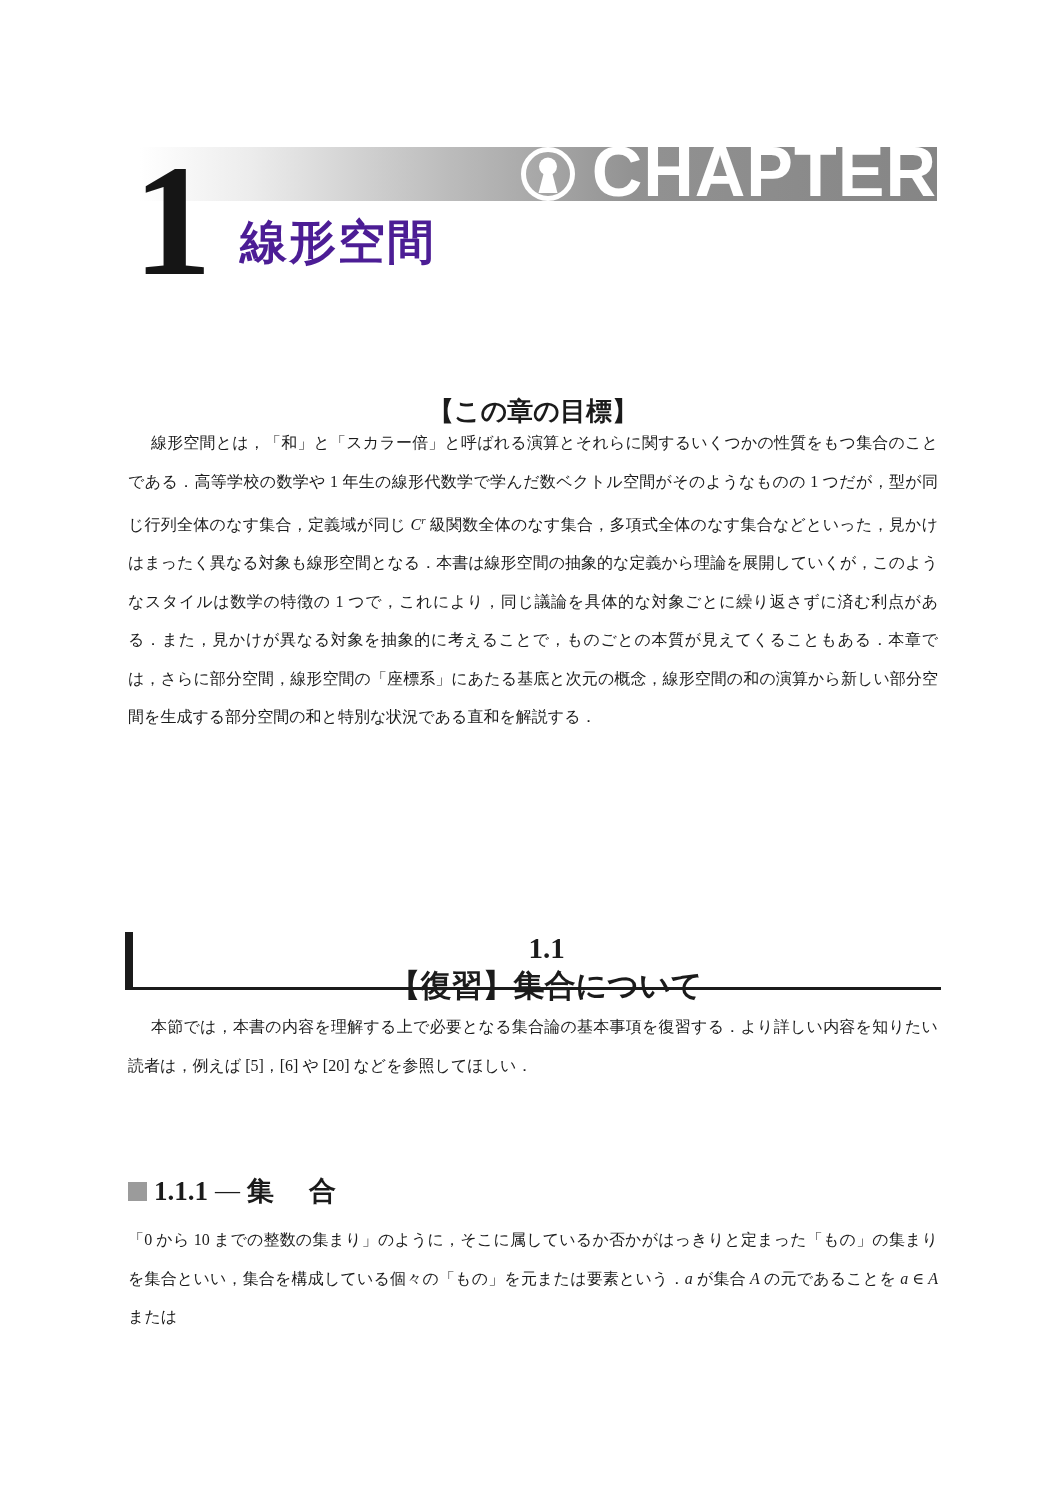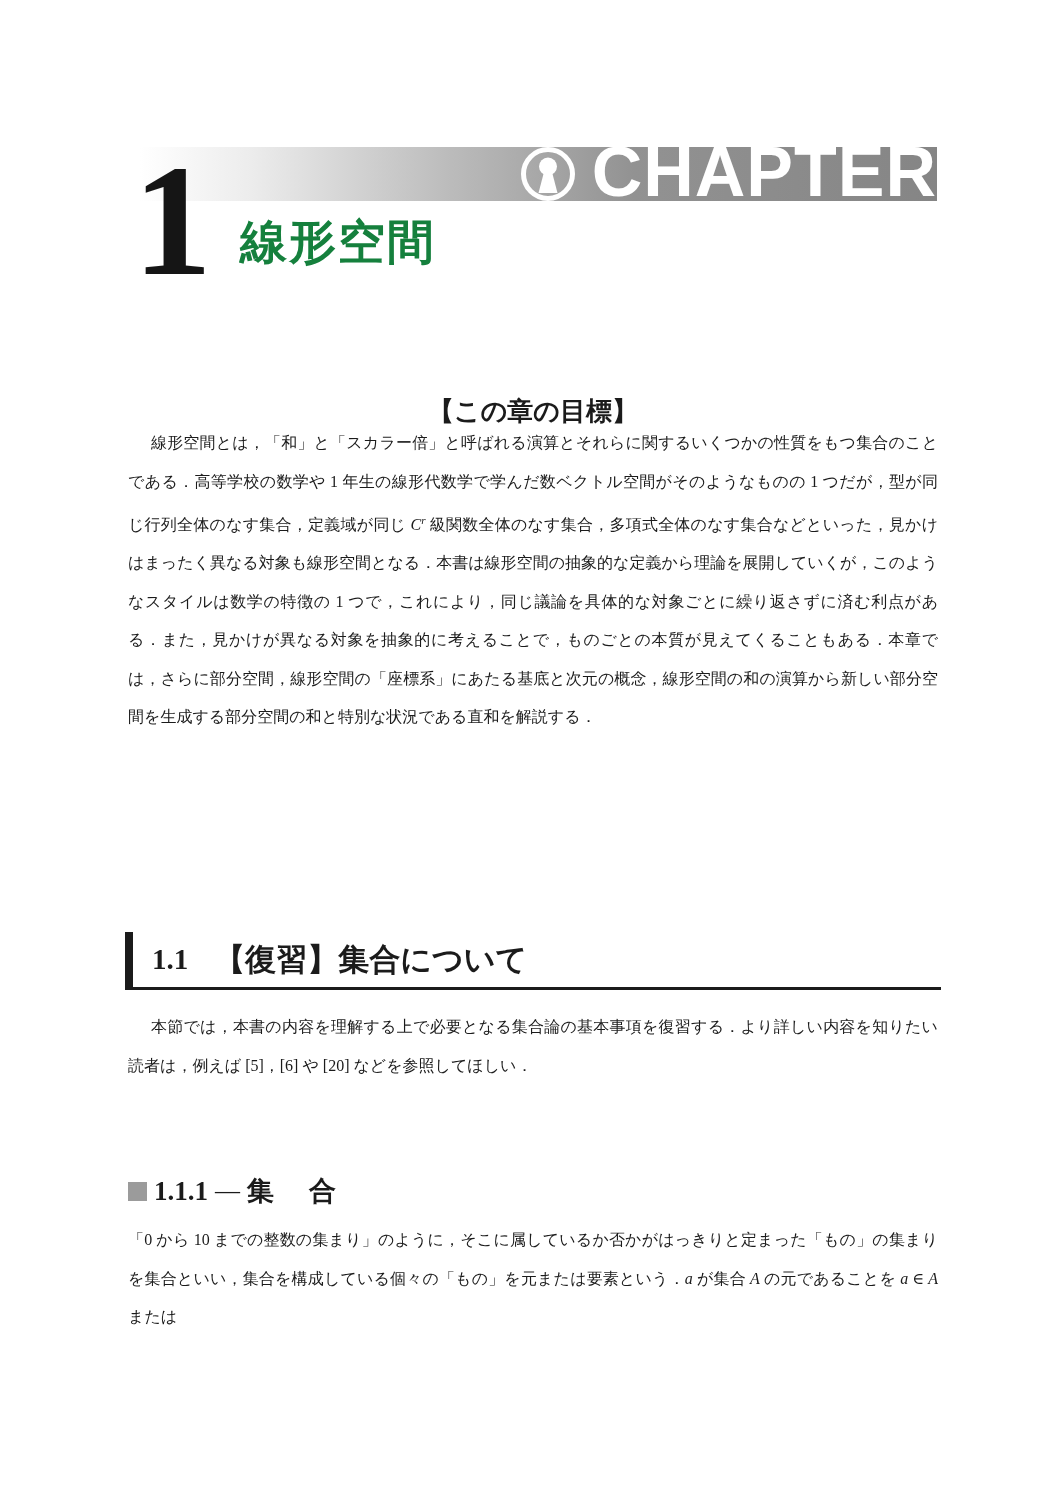--- a/index.html
+++ b/index.html
@@ -18,21 +18,21 @@
     font-family:"Liberation Sans","DejaVu Sans",sans-serif;font-weight:700;
     font-size:70px;line-height:70px;letter-spacing:1px;color:#ffffff;white-space:nowrap;
   }
   .chapter-number{
     position:absolute;left:133px;top:166px;
     font-size:158px;line-height:110px;font-weight:700;color:#151515;
   }
   .chapter-title{
     position:absolute;left:240px;top:216px;
     font-family:"Liberation Sans","DejaVu Sans",sans-serif;font-weight:700;
-    font-size:47px;line-height:52px;letter-spacing:2px;color:#15803d;
+    font-size:47px;line-height:52px;letter-spacing:2px;color:#4c1d95;
   }
   
   .goal-heading{
     position:absolute;left:128px;top:385px;width:810px;text-align:center;
     font-family:"Liberation Sans","DejaVu Sans",sans-serif;font-weight:700;
     font-size:26px;line-height:30px;margin-top:11px;
   }
   
   .para{
     position:absolute;left:128px;width:810px;
@@ -40,21 +40,21 @@
   }
   .para-goal{top:424px;text-indent:23px;}
   .para-section{top:1008px;text-indent:23px;}
   .para-subsection{top:1221px;}
   .seg-b{font-family:"Liberation Sans","DejaVu Sans",sans-serif;font-weight:400;}
   .seg-m{font-style:italic;}
   .seg-msup{font-style:italic;font-size:0.7em;vertical-align:0.5em;}
   
   .section-heading{
     position:absolute;left:125px;top:932px;width:816px;height:55px;
-    border-bottom:3px solid #1b1b1b;display:flex;align-items:center;
+    border-bottom:3px solid #1b1b1b;display:flex;align-items:center;flex-direction:column;
   }
   .section-bar{position:absolute;left:0;top:0;width:8px;height:55px;background:#1b1b1b;}
   .section-number{margin-left:27px;font-size:29px;font-weight:700;}
   .section-title{
     margin-left:26px;font-family:"Liberation Sans","DejaVu Sans",sans-serif;
     font-weight:700;font-size:31px;white-space:nowrap;
   }
   
   .subsection-heading{
     position:absolute;left:128px;top:1176px;height:30px;

